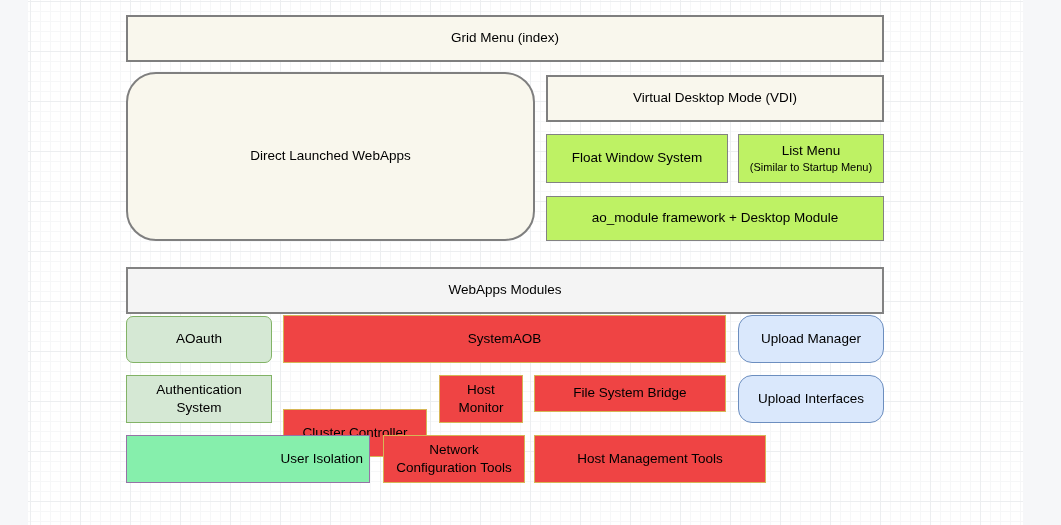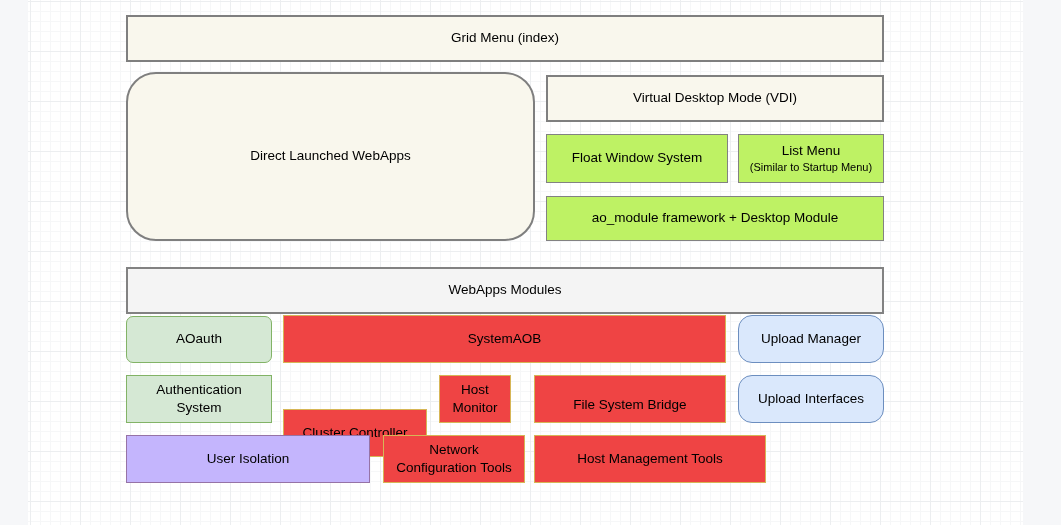--- a/index.html
+++ b/index.html
@@ -57,21 +57,21 @@
     display: block;
   }
 
   
   .t-cream  { background: #f9f7ed; border-color: #7f7f7f; border-width: 2px; }
   .t-cream1 { background: #bef264; border-color: #828282; border-width: 1px; }
   .t-gray   { background: #f4f4f4; border-color: #828282; border-width: 2px; }
   .t-green  { background: #d5e8d4; border-color: #82b366; }
   .t-yellow { background: #ef4444; border-color: #d6b656; }
   .t-blue   { background: #dae8fc; border-color: #6c8ebf; border-radius: 14px; }
-  .t-purple { background: #c4b5fd; border-color: #9673a6; }
+  .t-purple { background: #86efac; border-color: #9673a6; align-items: flex-end; }
 </style>
 </head>
 <body>
 
 <div id="canvas">
   <div id="grid"></div>
   <div id="nodes">
       <div class="box t-cream" style="left: 126px; top: 15px; width: 758px; height: 47px;">
         <span>Grid Menu (index)</span>
       </div>
@@ -102,24 +102,24 @@
       </div>
       <div class="box t-blue" style="left: 738px; top: 315px; width: 146px; height: 48px;">
         <span>Upload Manager</span>
       </div>
       <div class="box t-green" style="left: 126px; top: 375px; width: 146px; height: 48px;">
         <span>Authentication System</span>
       </div>
       <div class="box t-yellow" style="left: 283px; top: 375px; width: 144px; height: 48px; margin-top: 34px;">
         <span>Cluster Controller</span>
       </div>
-      <div class="box t-yellow" style="left: 439px; top: 375px; width: 72px; height: 48px;">
+      <div class="box t-yellow" style="left: 439px; top: 375px; width: 84px; height: 48px;">
         <span>Host Monitor</span>
       </div>
-      <div class="box t-yellow" style="left: 534px; top: 375px; width: 192px; height: 48px; justify-content: flex-end;">
+      <div class="box t-yellow" style="left: 534px; top: 375px; width: 192px; height: 37px;">
         <span>File System Bridge</span>
       </div>
       <div class="box t-blue" style="left: 738px; top: 375px; width: 146px; height: 48px;">
         <span>Upload Interfaces</span>
       </div>
       <div class="box t-purple" style="left: 126px; top: 435px; width: 244px; height: 48px;">
         <span>User Isolation</span>
       </div>
       <div class="box t-yellow" style="left: 383px; top: 435px; width: 142px; height: 48px;">
         <span>Network Configuration Tools</span>

